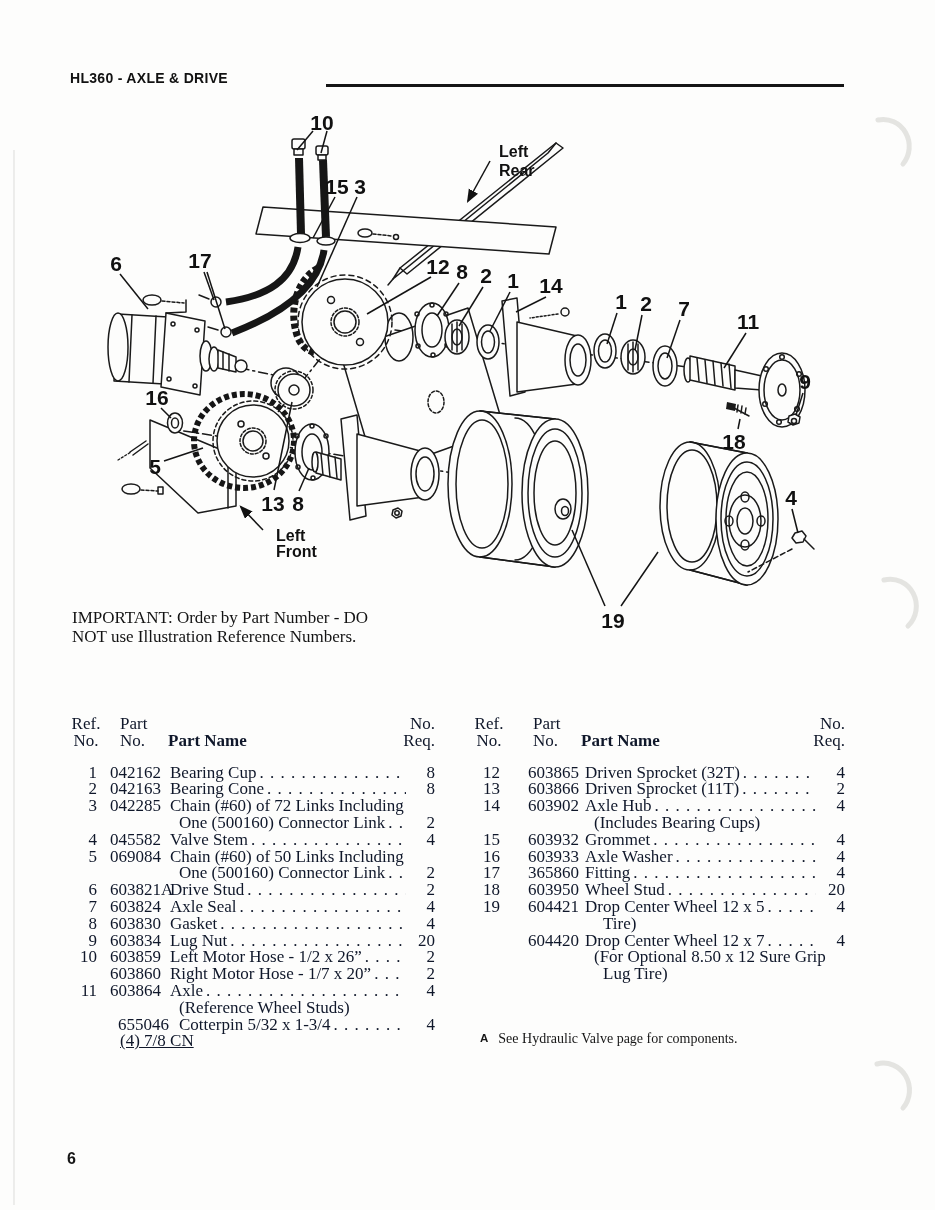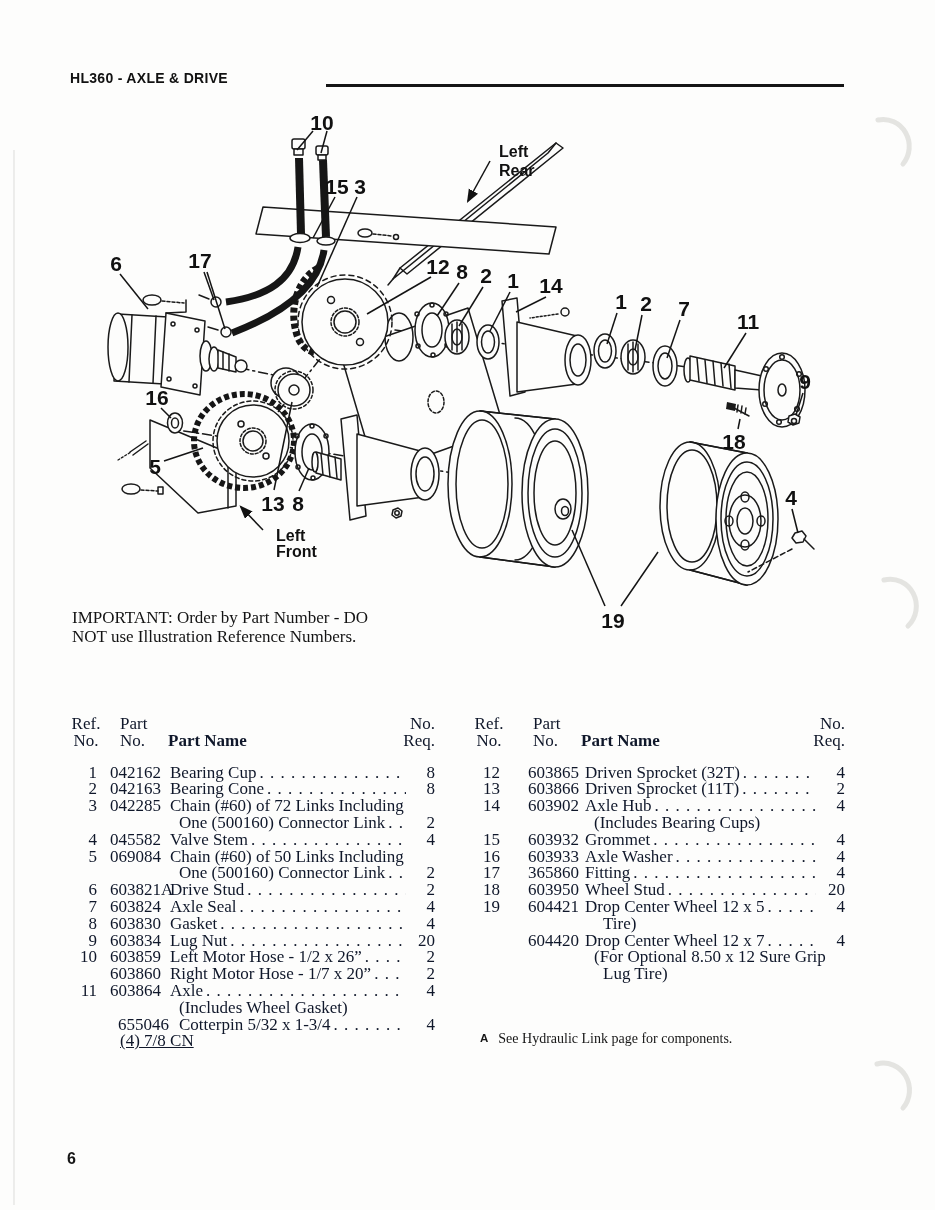--- a/index.html
+++ b/index.html
@@ -465,21 +465,21 @@
       <div class="t-line">
         <span class="t-ref">11</span>
         <span class="t-part">603864</span>
         <span class="t-name">Axle</span>
         <span class="t-dots"></span>
         <span class="t-req">4</span>
       </div>
       <div class="t-line ind1">
         <span class="t-ref"></span>
         <span class="t-part"></span>
-        <span class="t-name">(Includes Wheel Gasket)</span>
+        <span class="t-name">(Reference Wheel Studs)</span>
         <span class="t-dots nodots"></span>
         <span class="t-req"></span>
       </div>
       <div class="t-line ind1">
         <span class="t-ref"></span>
         <span class="t-part pind">655046</span>
         <span class="t-name">Cotterpin 5/32 x 1-3/4</span>
         <span class="t-dots"></span>
         <span class="t-req">4</span>
       </div>
@@ -595,16 +595,16 @@
         <span class="t-ref"></span>
         <span class="t-part"></span>
         <span class="t-name">Lug Tire)</span>
         <span class="t-dots nodots"></span>
         <span class="t-req"></span>
       </div>
     </div>
 </div>
 
 <div class="footnote">
-  <span class="fn-marker">A</span><span class="fn-text">See Hydraulic Link page for components.</span>
+  <span class="fn-marker">A</span><span class="fn-text">See Hydraulic Valve page for components.</span>
 </div>
 
 <div class="pageno">6</div>
 
 </body></html>

